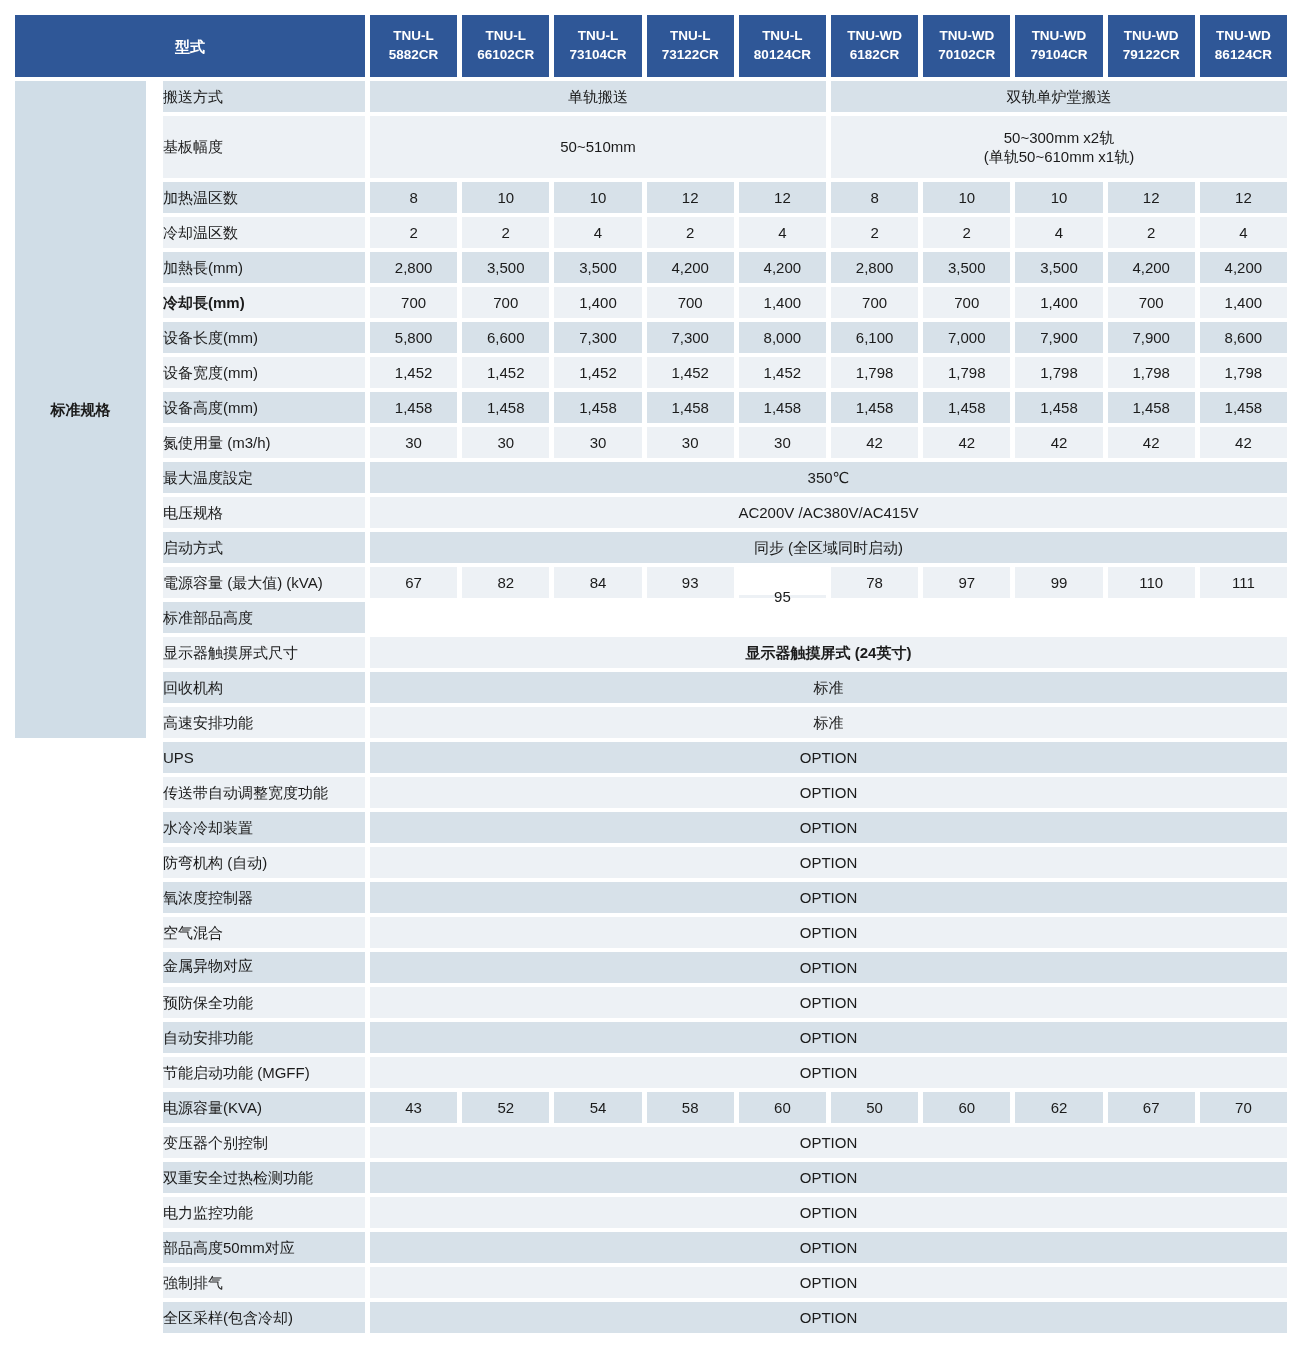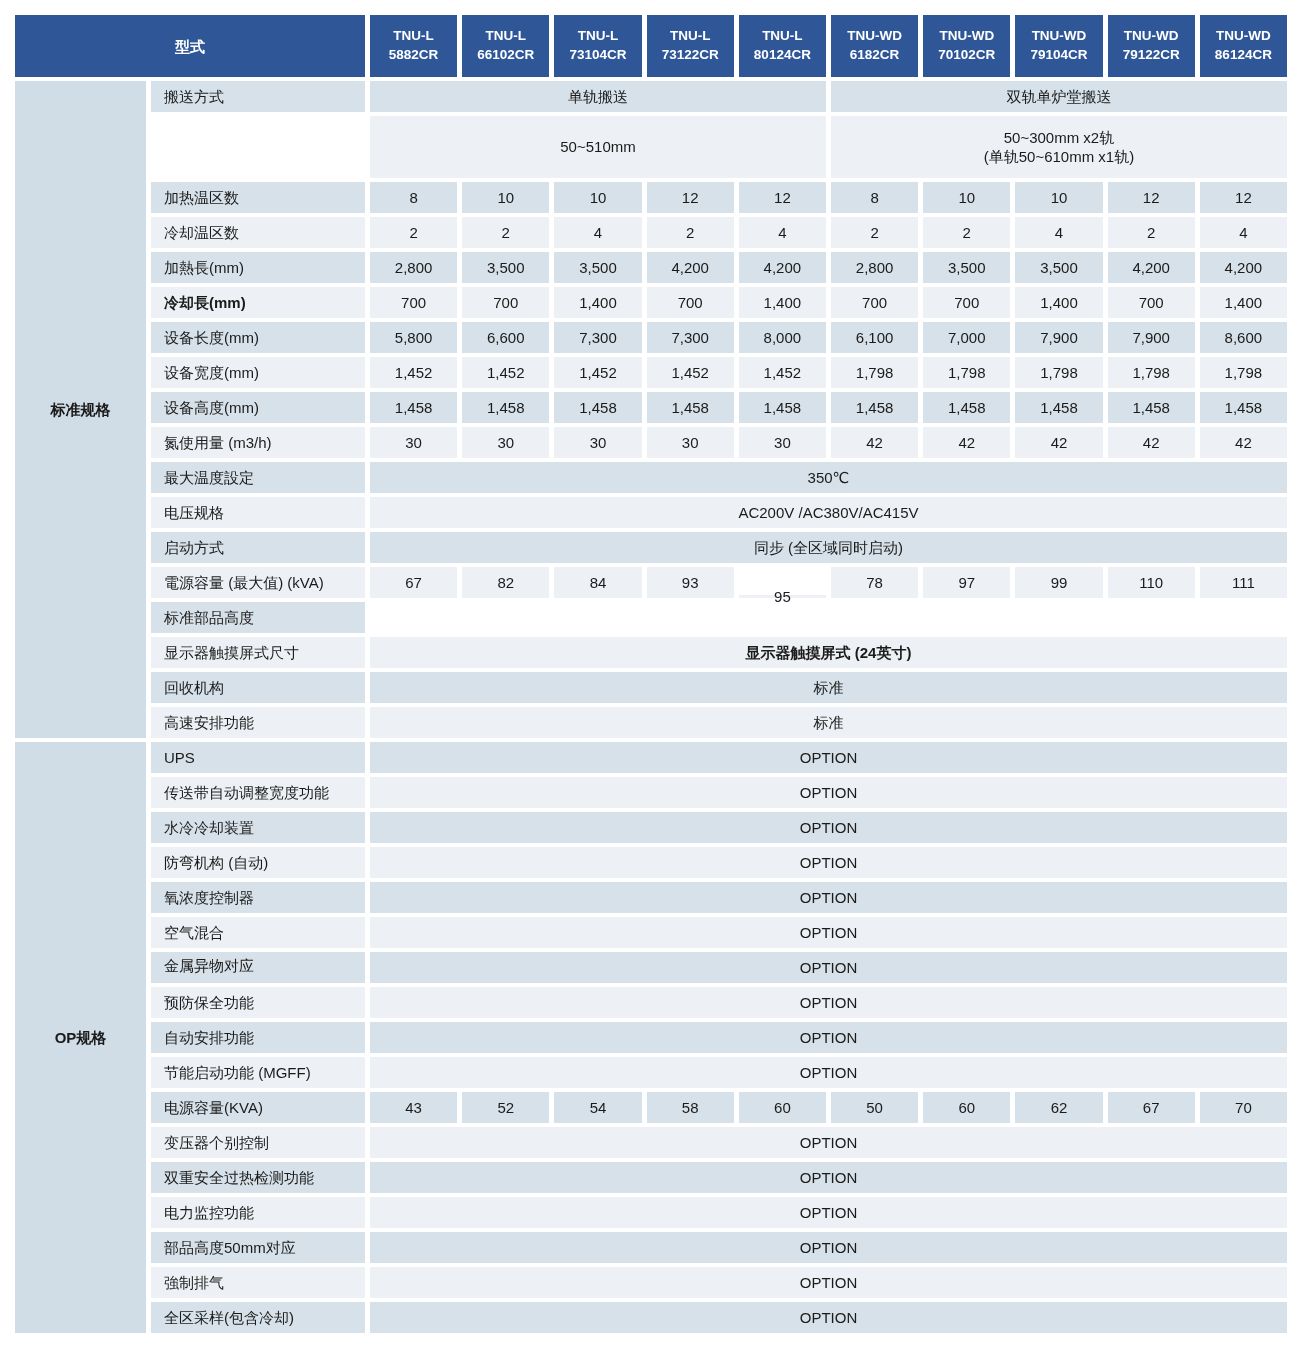--- a/index.html
+++ b/index.html
@@ -42,23 +42,23 @@
     font-weight: bold;
     font-size: 13.5px;
     line-height: 1.4;
   }
   .cell.header.model-label {
     font-size: 15px;
   }
   .cell.label {
     justify-content: flex-start;
     text-align: right;
-    padding-left: 13px;
     padding-right: 4px;
     white-space: nowrap;
+    margin-left: 12px;
   }
   .stripe-dark  { background: #D7E1E9; }
   .stripe-light { background: #EDF1F5; }
   .section-cell {
     background: #D0DDE7;
     font-weight: bold;
     font-size: 15px;
   }
 </style>
 </head>
@@ -84,20 +84,21 @@
       <div class="cell header" style="grid-area: 1 / 10;">TNU-WD
 79104CR</div>
       <div class="cell header" style="grid-area: 1 / 11;">TNU-WD
 79122CR</div>
       <div class="cell header" style="grid-area: 1 / 12;">TNU-WD
 86124CR</div>
       <div class="cell section-cell" style="grid-area: 2 / 1 / span 18;">标准规格</div>
       <div class="cell label stripe-dark" style="grid-area: 2 / 2;">搬送方式</div>
       <div class="cell stripe-dark" style="grid-area: 2 / 3 / auto / span 5;">单轨搬送</div>
       <div class="cell stripe-dark" style="grid-area: 2 / 8 / auto / span 5;">双轨单炉堂搬送</div>
+      <div class="cell label stripe-light" style="grid-area: 3 / 2;">基板幅度</div>
       <div class="cell stripe-light" style="grid-area: 3 / 3 / auto / span 5;">50~510mm</div>
       <div class="cell stripe-light" style="grid-area: 3 / 8 / auto / span 5;">50~300mm x2轨
 (单轨50~610mm x1轨)</div>
       <div class="cell label stripe-dark" style="grid-area: 4 / 2;">加热温区数</div>
       <div class="cell stripe-dark" style="grid-area: 4 / 3;">8</div>
       <div class="cell stripe-dark" style="grid-area: 4 / 4;">10</div>
       <div class="cell stripe-dark" style="grid-area: 4 / 5;">10</div>
       <div class="cell stripe-dark" style="grid-area: 4 / 6;">12</div>
       <div class="cell stripe-dark" style="grid-area: 4 / 7;">12</div>
       <div class="cell stripe-dark" style="grid-area: 4 / 8;">8</div>
@@ -199,21 +200,20 @@
       <div class="cell stripe-light" style="grid-area: 15 / 10;">99</div>
       <div class="cell stripe-light" style="grid-area: 15 / 11;">110</div>
       <div class="cell stripe-light" style="grid-area: 15 / 12;">111</div>
       <div class="cell label stripe-dark" style="grid-area: 16 / 2;">标准部品高度</div>
       <div class="cell label stripe-light" style="grid-area: 17 / 2;">显示器触摸屏式尺寸</div>
       <div class="cell stripe-light" style="grid-area: 17 / 3 / auto / span 10; font-weight: bold;">显示器触摸屏式 (24英寸)</div>
       <div class="cell label stripe-dark" style="grid-area: 18 / 2;">回收机构</div>
       <div class="cell stripe-dark" style="grid-area: 18 / 3 / auto / span 10;">标准</div>
       <div class="cell label stripe-light" style="grid-area: 19 / 2;">高速安排功能</div>
       <div class="cell stripe-light" style="grid-area: 19 / 3 / auto / span 10;">标准</div>
-      <div class="cell section-cell" style="grid-area: 20 / 1 / span 17;">OP规格</div>
       <div class="cell label stripe-dark" style="grid-area: 20 / 2;">UPS</div>
       <div class="cell stripe-dark" style="grid-area: 20 / 3 / auto / span 10;">OPTION</div>
       <div class="cell label stripe-light" style="grid-area: 21 / 2;">传送带自动调整宽度功能</div>
       <div class="cell stripe-light" style="grid-area: 21 / 3 / auto / span 10;">OPTION</div>
       <div class="cell label stripe-dark" style="grid-area: 22 / 2;">水冷冷却装置</div>
       <div class="cell stripe-dark" style="grid-area: 22 / 3 / auto / span 10;">OPTION</div>
       <div class="cell label stripe-light" style="grid-area: 23 / 2;">防弯机构 (自动)</div>
       <div class="cell stripe-light" style="grid-area: 23 / 3 / auto / span 10;">OPTION</div>
       <div class="cell label stripe-dark" style="grid-area: 24 / 2;">氧浓度控制器</div>
       <div class="cell stripe-dark" style="grid-area: 24 / 3 / auto / span 10;">OPTION</div>

